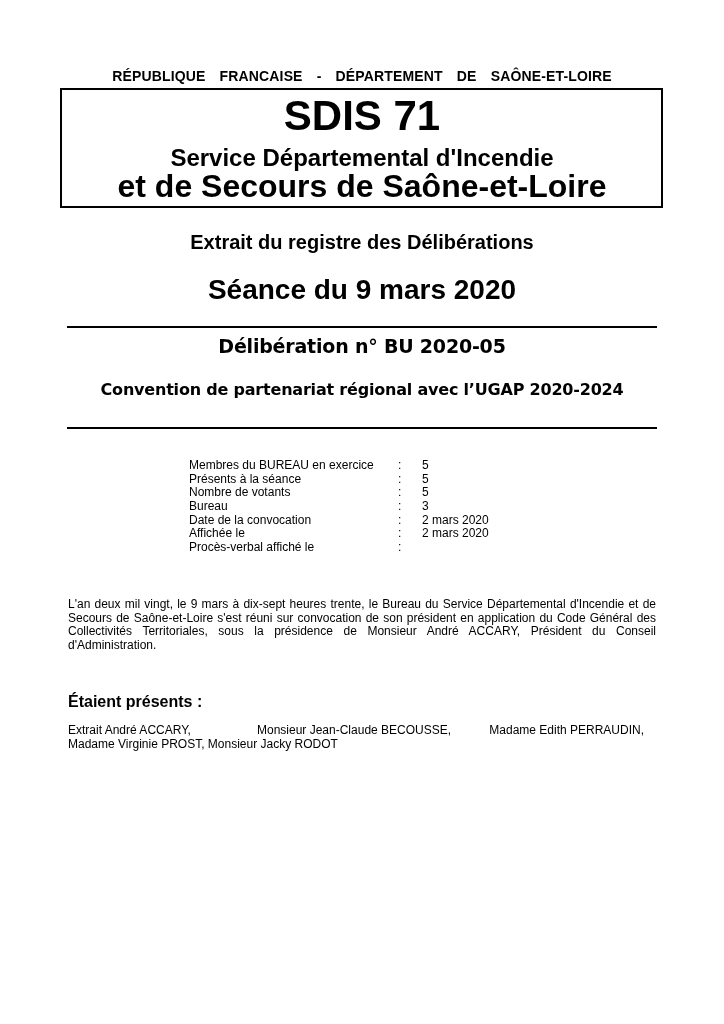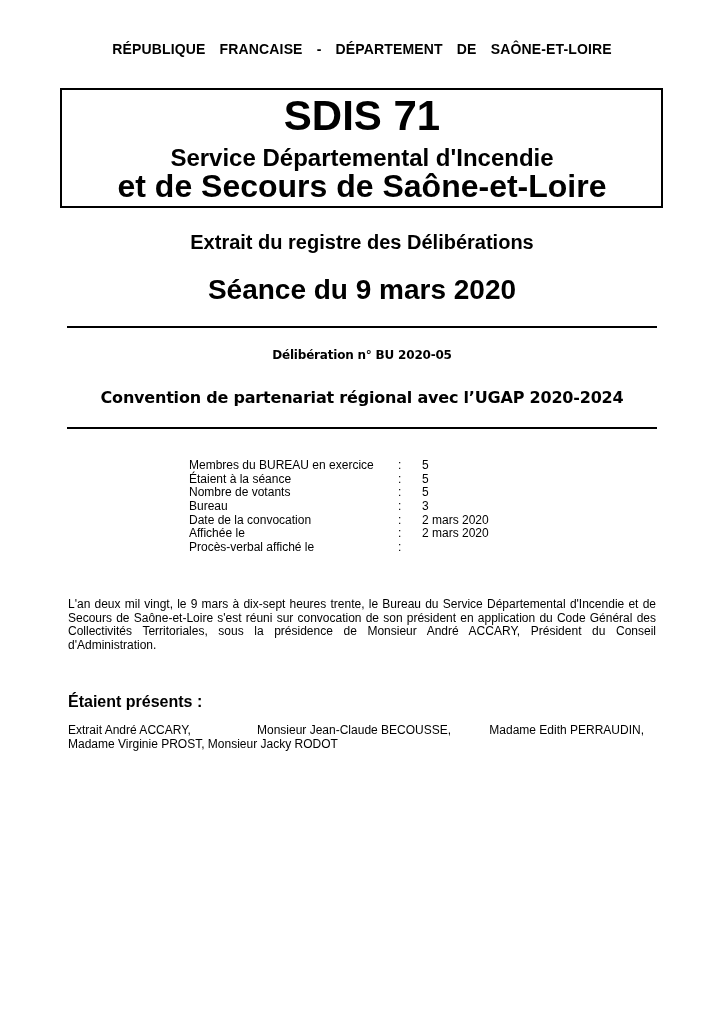--- a/index.html
+++ b/index.html
@@ -12,21 +12,21 @@
       height: 1024px;
       position: relative;
       overflow: hidden;
       color: #000;
       font-family: "Liberation Sans", sans-serif;
     }
     .abs { position: absolute; }
     .center { left: 0; width: 724px; text-align: center; white-space: nowrap; }
 
     #republic {
-      top: 41px;
+      top: 68px;
       font-size: 14px;
       font-weight: bold;
       letter-spacing: 0.15px;
       word-spacing: 3px;
     }
 
     #header-box {
       left: 60px;
       top: 88px;
       width: 599px;
@@ -68,29 +68,29 @@
     .rule {
       left: 67px;
       width: 590px;
       height: 0;
       border-top: 2.5px solid #000;
     }
     #rule-top { top: 326px; }
     #rule-bottom { top: 427px; }
 
     #deliberation {
-      top: 345px;
+      top: 336px;
       font-family: "DejaVu Sans", sans-serif;
-      font-size: 12px;
+      font-size: 19px;
       font-weight: bold;
       line-height: 20px;
       letter-spacing: -0.2px;
     }
     #convention {
-      top: 388px;
+      top: 380px;
       font-family: "DejaVu Sans", sans-serif;
       font-size: 16px;
       font-weight: bold;
       line-height: 20px;
       letter-spacing: -0.2px;
     }
 
     #info-table {
       left: 189px;
       top: 459px;
@@ -155,21 +155,21 @@
 <div id="convention" class="abs center">Convention de partenariat régional avec l’UGAP 2020-2024</div>
 <div id="rule-bottom" class="abs rule"></div>
 
 <div id="info-table" class="abs">
   <div class="info-row">
     <span class="info-label">Membres du BUREAU en exercice</span>
     <span class="info-sep">:</span>
     <span class="info-value">5</span>
   </div>
   <div class="info-row">
-    <span class="info-label">Étaient à la séance</span>
+    <span class="info-label">Présents à la séance</span>
     <span class="info-sep">:</span>
     <span class="info-value">5</span>
   </div>
   <div class="info-row">
     <span class="info-label">Nombre de votants</span>
     <span class="info-sep">:</span>
     <span class="info-value">5</span>
   </div>
   <div class="info-row">
     <span class="info-label">Bureau</span>

